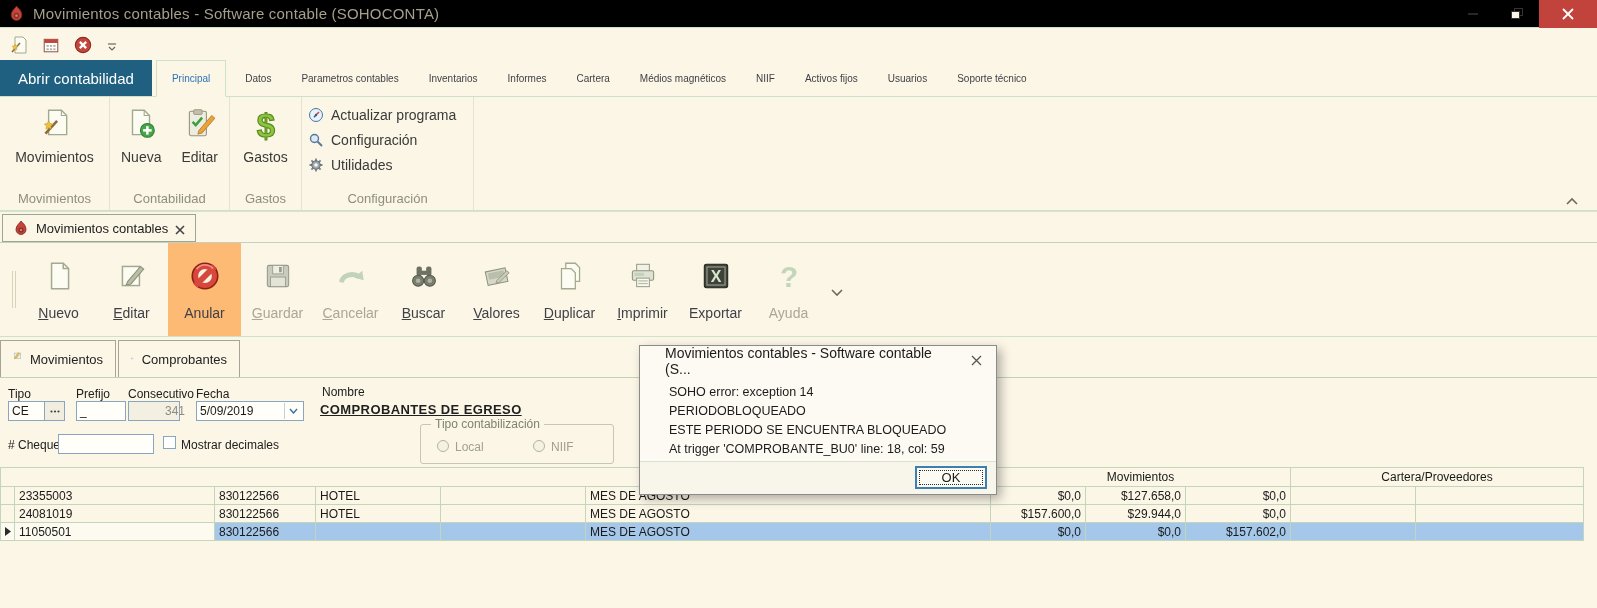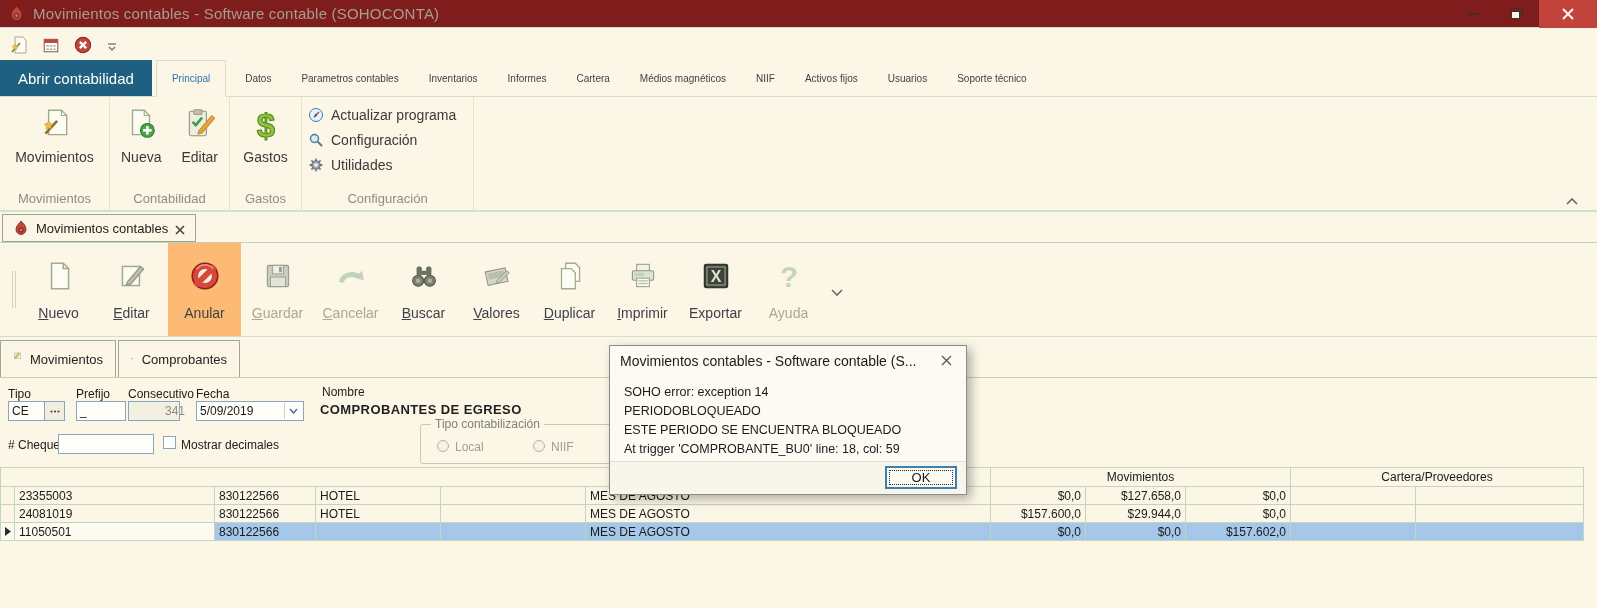--- a/index.html
+++ b/index.html
@@ -1,20 +1,20 @@
 <!DOCTYPE html>
 <html><head>
 <meta charset="utf-8">
 <style>
   * { margin:0; padding:0; box-sizing:border-box; }
   body { font-family:"Liberation Sans","DejaVu Sans",sans-serif; background:#888; }
   .app { position:relative; width:1597px; height:608px; background:#FBF6E6; overflow:hidden; color:#1a1a1a; }
 
   
-  .titlebar { position:absolute; top:0; left:0; right:0; height:28px; display:flex; align-items:center; border-bottom:1px solid #CFE0CB; background:#7f1d1d; }
+  .titlebar { position:absolute; top:0; left:0; right:0; height:28px; display:flex; align-items:center; border-bottom:1px solid #CFE0CB; background:#000000; }
   .titlebar .appico { margin:0 8px 0 8px; width:17px; height:17px; }
   .title-text { font-size:15px; color:#A59F8D; letter-spacing:.2px; }
   .wincontrols { margin-left:auto; display:flex; height:28px; }
   .winbtn { width:44px; height:28px; display:flex; align-items:center; justify-content:center; }
   .winbtn.close { width:58px; background:#C2423C; }
 
   
   .qat { position:absolute; top:29px; left:0; right:0; height:31px; display:flex; align-items:center; gap:14px; padding-left:10px; }
   .qat .qico { width:18px; height:18px; }
   .qat .qsmall { width:12px; height:12px; }
@@ -61,39 +61,39 @@
   .subtab.t1 { left:0; width:116px; }
   .subtab.t2 { left:118px; width:122px; }
 
   
   .form-panel { position:absolute; top:377px; left:0; right:0; height:90px; border-top:1px solid #BCD3B6; font-size:12px; }
   .flabel { position:absolute; color:#202020; }
   .fbox { position:absolute; background:#FFFEF8; border:1px solid #8AA5BF; height:20px; font-size:12px; line-height:18px; padding:0 3px; color:#1a1a1a; }
   .fbox.gray { background:#F3F0E2; color:#8C8C82; text-align:right;padding-left:36px; }
   .browse-btn { position:absolute; width:20px; height:20px; background:#F1EEE0; border:1px solid #8AA5BF; border-left:none; display:flex; align-items:center; justify-content:center; }
   .combo-arrow { position:absolute; right:1px; top:1px; width:18px; height:16px; border-left:1px solid #C4D2DE; display:flex; align-items:center; justify-content:center; }
-  .nombre-val { position:absolute; font-size:13px; font-weight:bold; color:#1F1F1F; letter-spacing:.4px; }
+  .nombre-val { position:absolute; font-size:13px; font-weight:bold; color:#1F1F1F; letter-spacing:.4px;text-decoration:underline; }
   .checkbox { position:absolute; width:13px; height:13px; background:#FFF; border:1px solid #8AA5BF; }
   .fieldset { position:absolute; border:1px solid #C4C8B4; border-radius:3px; }
   .fieldset .legend { position:absolute; top:-8px; left:10px; background:#FBF6E6; padding:0 4px; font-size:12px; color:#7E8272; }
   .radio { position:absolute; width:12px; height:12px; border:1px solid #B3B3A2; border-radius:50%; background:#F5F2E4; }
   .radio-label { position:absolute; font-size:12px; color:#A3A091; }
 
   
   table.grid { position:absolute; top:467px; left:0; border-collapse:collapse; table-layout:fixed; font-size:12px; background:#FBF6E6; }
   table.grid td { border:1px solid #C3D6BB; padding:0 4px; height:18px; white-space:nowrap; overflow:hidden; color:#1A1A1A; }
   table.grid tr.ghead td { height:19px; text-align:center; }
   table.grid tr.chead td { height:19px; }
   table.grid td.num { text-align:right; }
   table.grid td.sel-cell { padding:0 1px; text-align:center; }
   tr.selected td { background:#A4C7EA; }
   tr.selected td.keep { background:#FDFBF0; }
 
   
-  .dialog { position:absolute; left:609px; top:345px; width:358px; height:150px; background:#FCFAF2; border:1px solid #8B8B8B; box-shadow:4px 4px 10px rgba(0,0,0,.3); z-index:50; }
+  .dialog { position:absolute; left:639px; top:345px; width:358px; height:150px; background:#FCFAF2; border:1px solid #8B8B8B; box-shadow:4px 4px 10px rgba(0,0,0,.3); z-index:50;padding-left:15px; }
   .dialog-title { height:29px; display:flex; align-items:center; padding-left:10px; font-size:14px; color:#1b1b1b; }
   .dialog-close { margin-left:auto; width:40px; height:29px; display:flex; align-items:center; justify-content:center; }
   .dialog-body { padding:8px 0 0 14px; font-size:12.5px; line-height:19px; color:#1b1b1b; }
   .dialog-footer { position:absolute; bottom:0; left:0; right:0; height:33px; border-top:1px solid #D9E3D0; background:#F8F5EA; }
   .ok-btn { position:absolute; right:9px; bottom:5px; width:72px; height:23px; background:#FBFAF3; border:2px solid #3C7FB1; outline:1px dotted #2b2b2b; outline-offset:-5px; font-size:13px; display:flex; align-items:center; justify-content:center; color:#1b1b1b; }
 </style>
 </head>
 <body>
 
 <div class="app">

